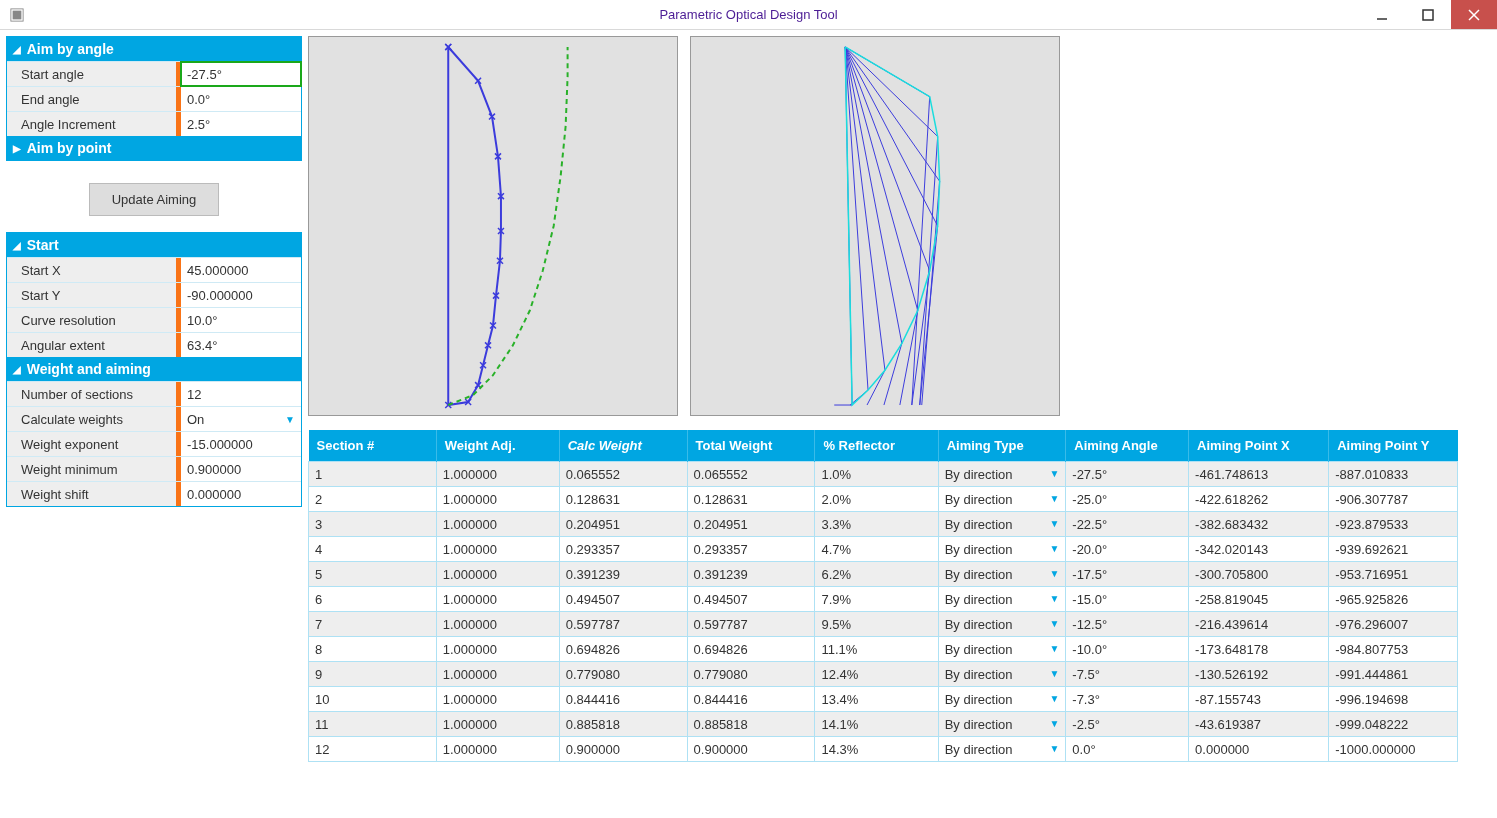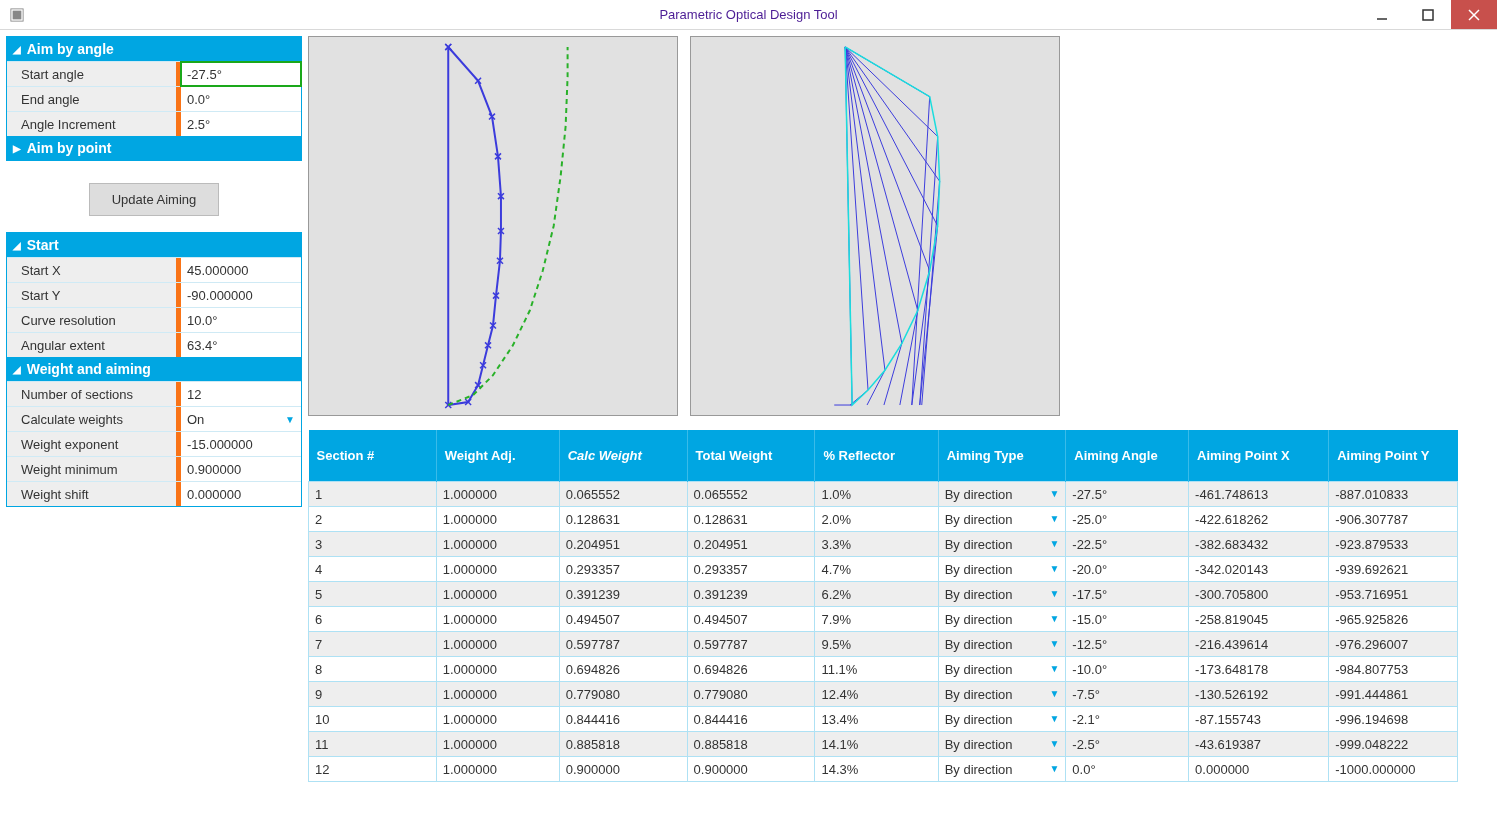--- a/index.html
+++ b/index.html
@@ -145,21 +145,21 @@
 .chart-box svg { width: 100%; height: 100%; }
 .data-table {
   width: 1150px;
   border-collapse: collapse;
   font-size: 13px;
 }
 .data-table th {
   background: #00A6E2;
   color: #fff;
   text-align: left;
-  padding: 18px 8px;
+  padding: 8px 8px;
   font-weight: 600;
   border-right: 1px solid #39bbe9;
 }
 .data-table th:last-child { border-right: none; }
 .data-table td {
   padding: 4px 6px;
   border: 1px solid #aee1f4;
   background: #eee;
   height: 25px;
   position: relative;
@@ -527,21 +527,21 @@
             <td>-130.526192</td>
             <td>-991.444861</td>
           </tr>
           <tr>
             <td>10</td>
             <td>1.000000</td>
             <td>0.844416</td>
             <td>0.844416</td>
             <td>13.4%</td>
             <td>By direction<span class="dd-arrow">▼</span></td>
-            <td>-2.1°</td>
+            <td>-7.3°</td>
             <td>-87.155743</td>
             <td>-996.194698</td>
           </tr>
           <tr>
             <td>11</td>
             <td>1.000000</td>
             <td>0.885818</td>
             <td>0.885818</td>
             <td>14.1%</td>
             <td>By direction<span class="dd-arrow">▼</span></td>

